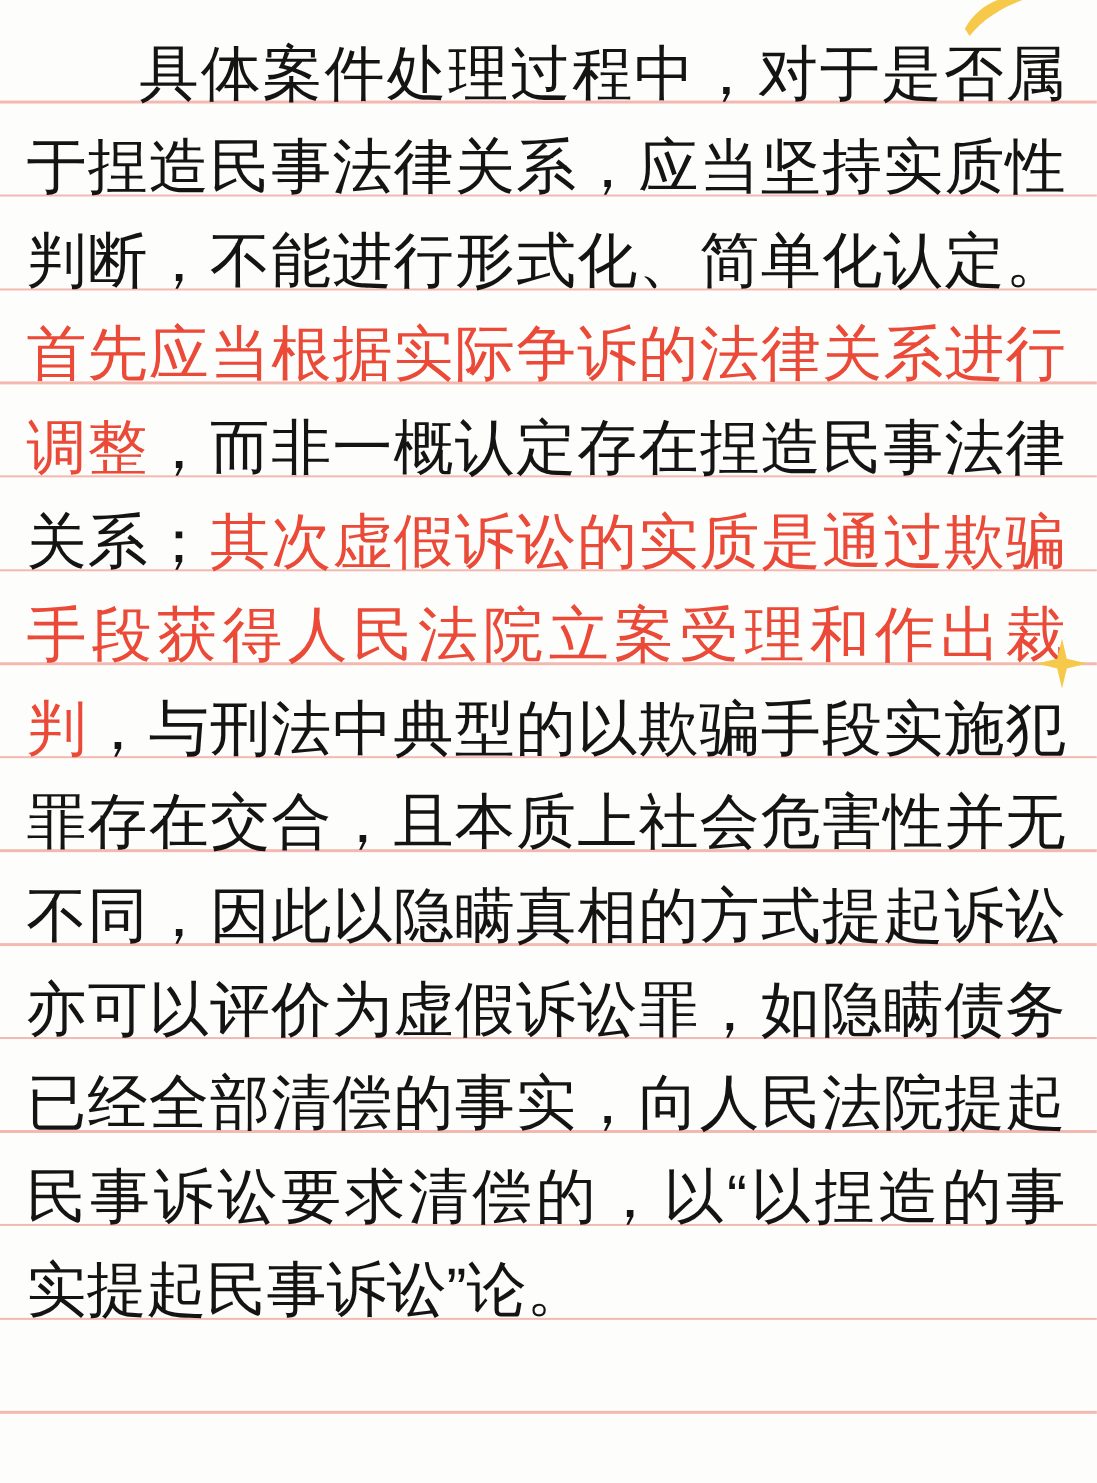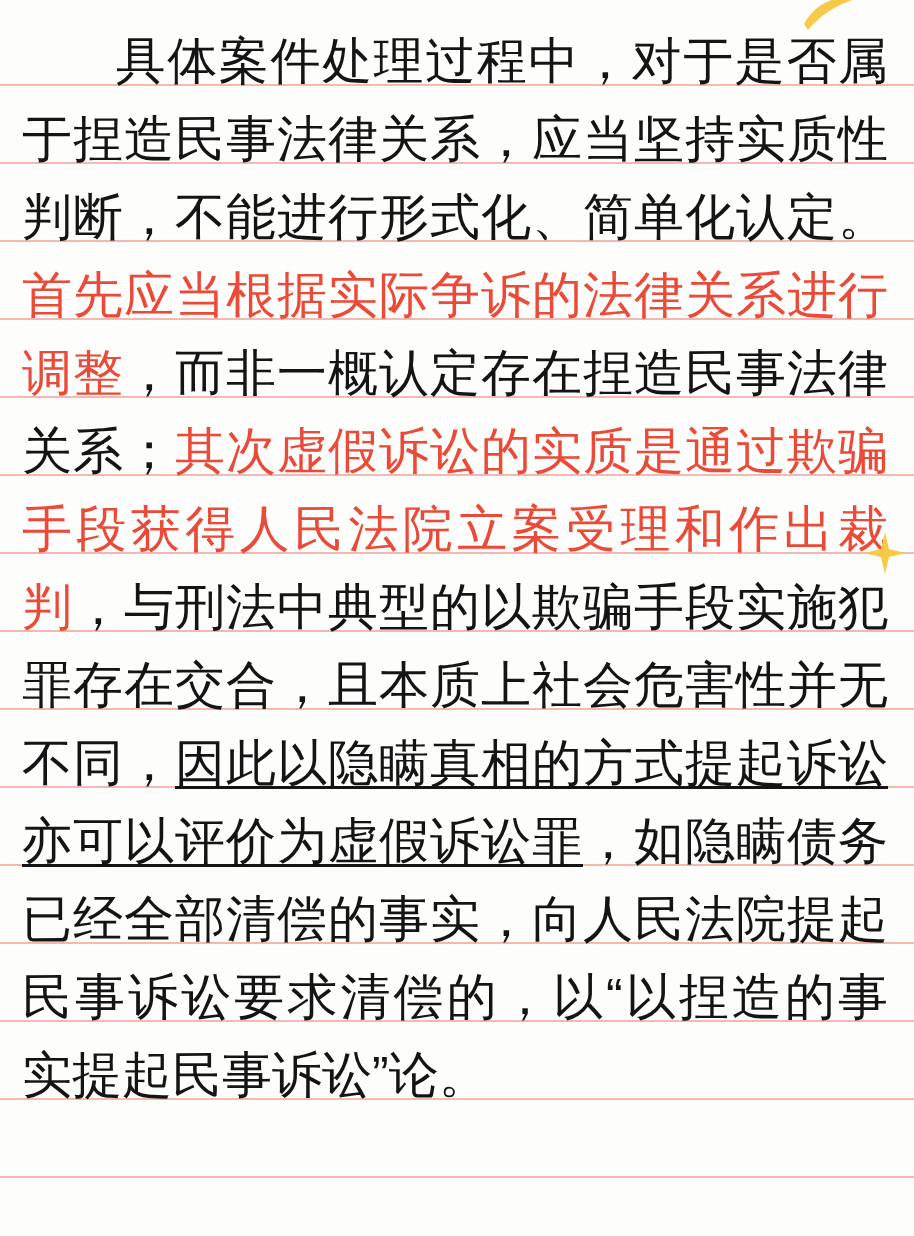--- a/index.html
+++ b/index.html
@@ -48,21 +48,20 @@
 
   .note-body .indent {
     display: inline-block;
     width: 92px;
   }
 
   .seg-red {
     color: #ea4a37;
   }
   .seg-underline {
-    text-decoration: underline;
     text-decoration-thickness: 3px;
     text-underline-offset: 6px;
     margin-top: 10px;
   }
 
   
   .sparkle {
     position: absolute;
     z-index: 3;
     pointer-events: none;

